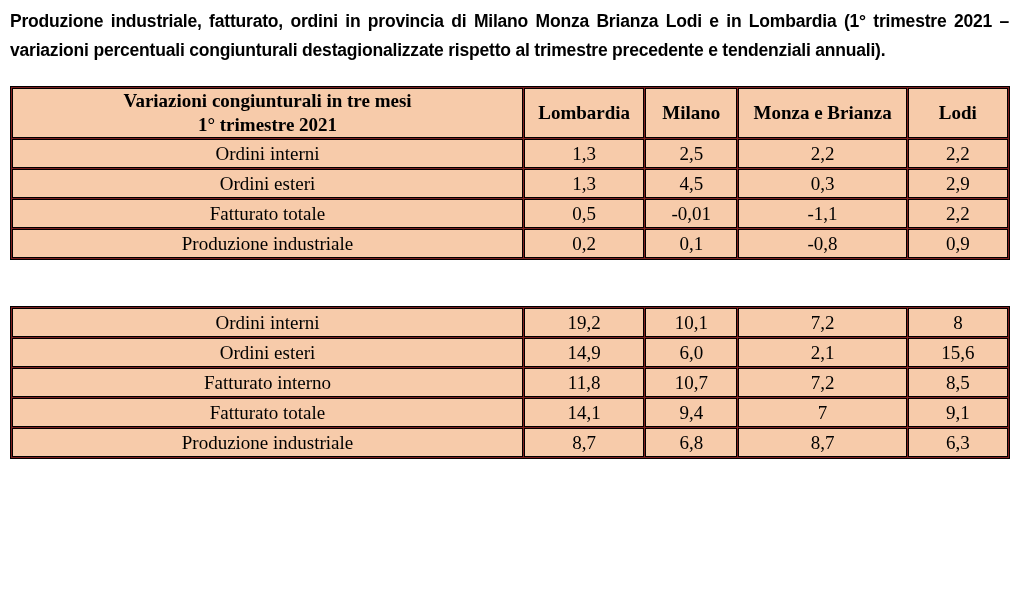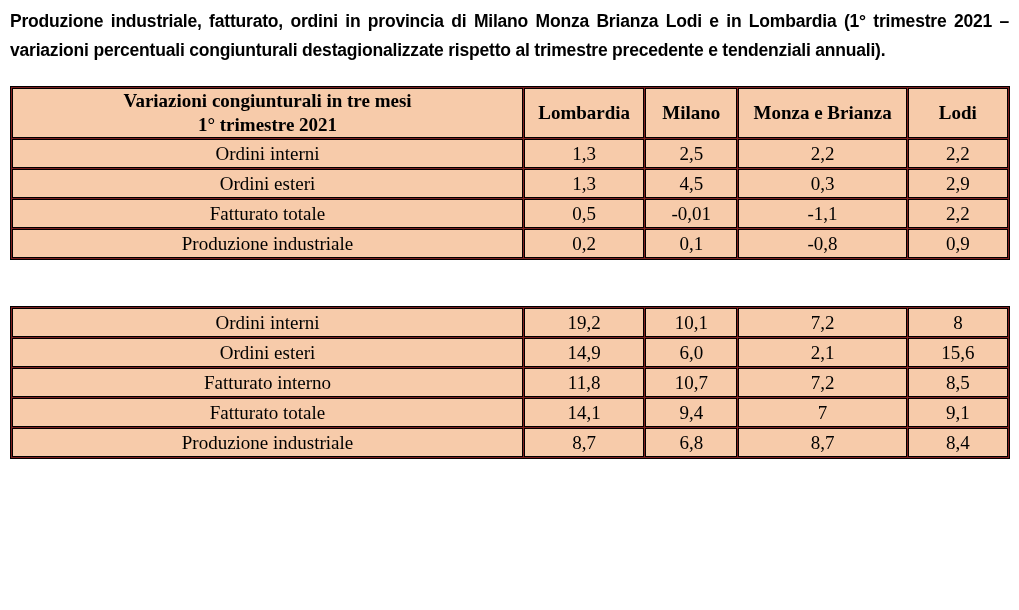--- a/index.html
+++ b/index.html
@@ -150,18 +150,18 @@
         <td>14,1</td>
         <td>9,4</td>
         <td>7</td>
         <td>9,1</td>
       </tr>
       <tr class="body-row">
         <td>Produzione industriale</td>
         <td>8,7</td>
         <td>6,8</td>
         <td>8,7</td>
-        <td>8,4</td>
+        <td>6,3</td>
       </tr>
     </tbody>
   </table>
 
 </div>
 
 </body></html>

